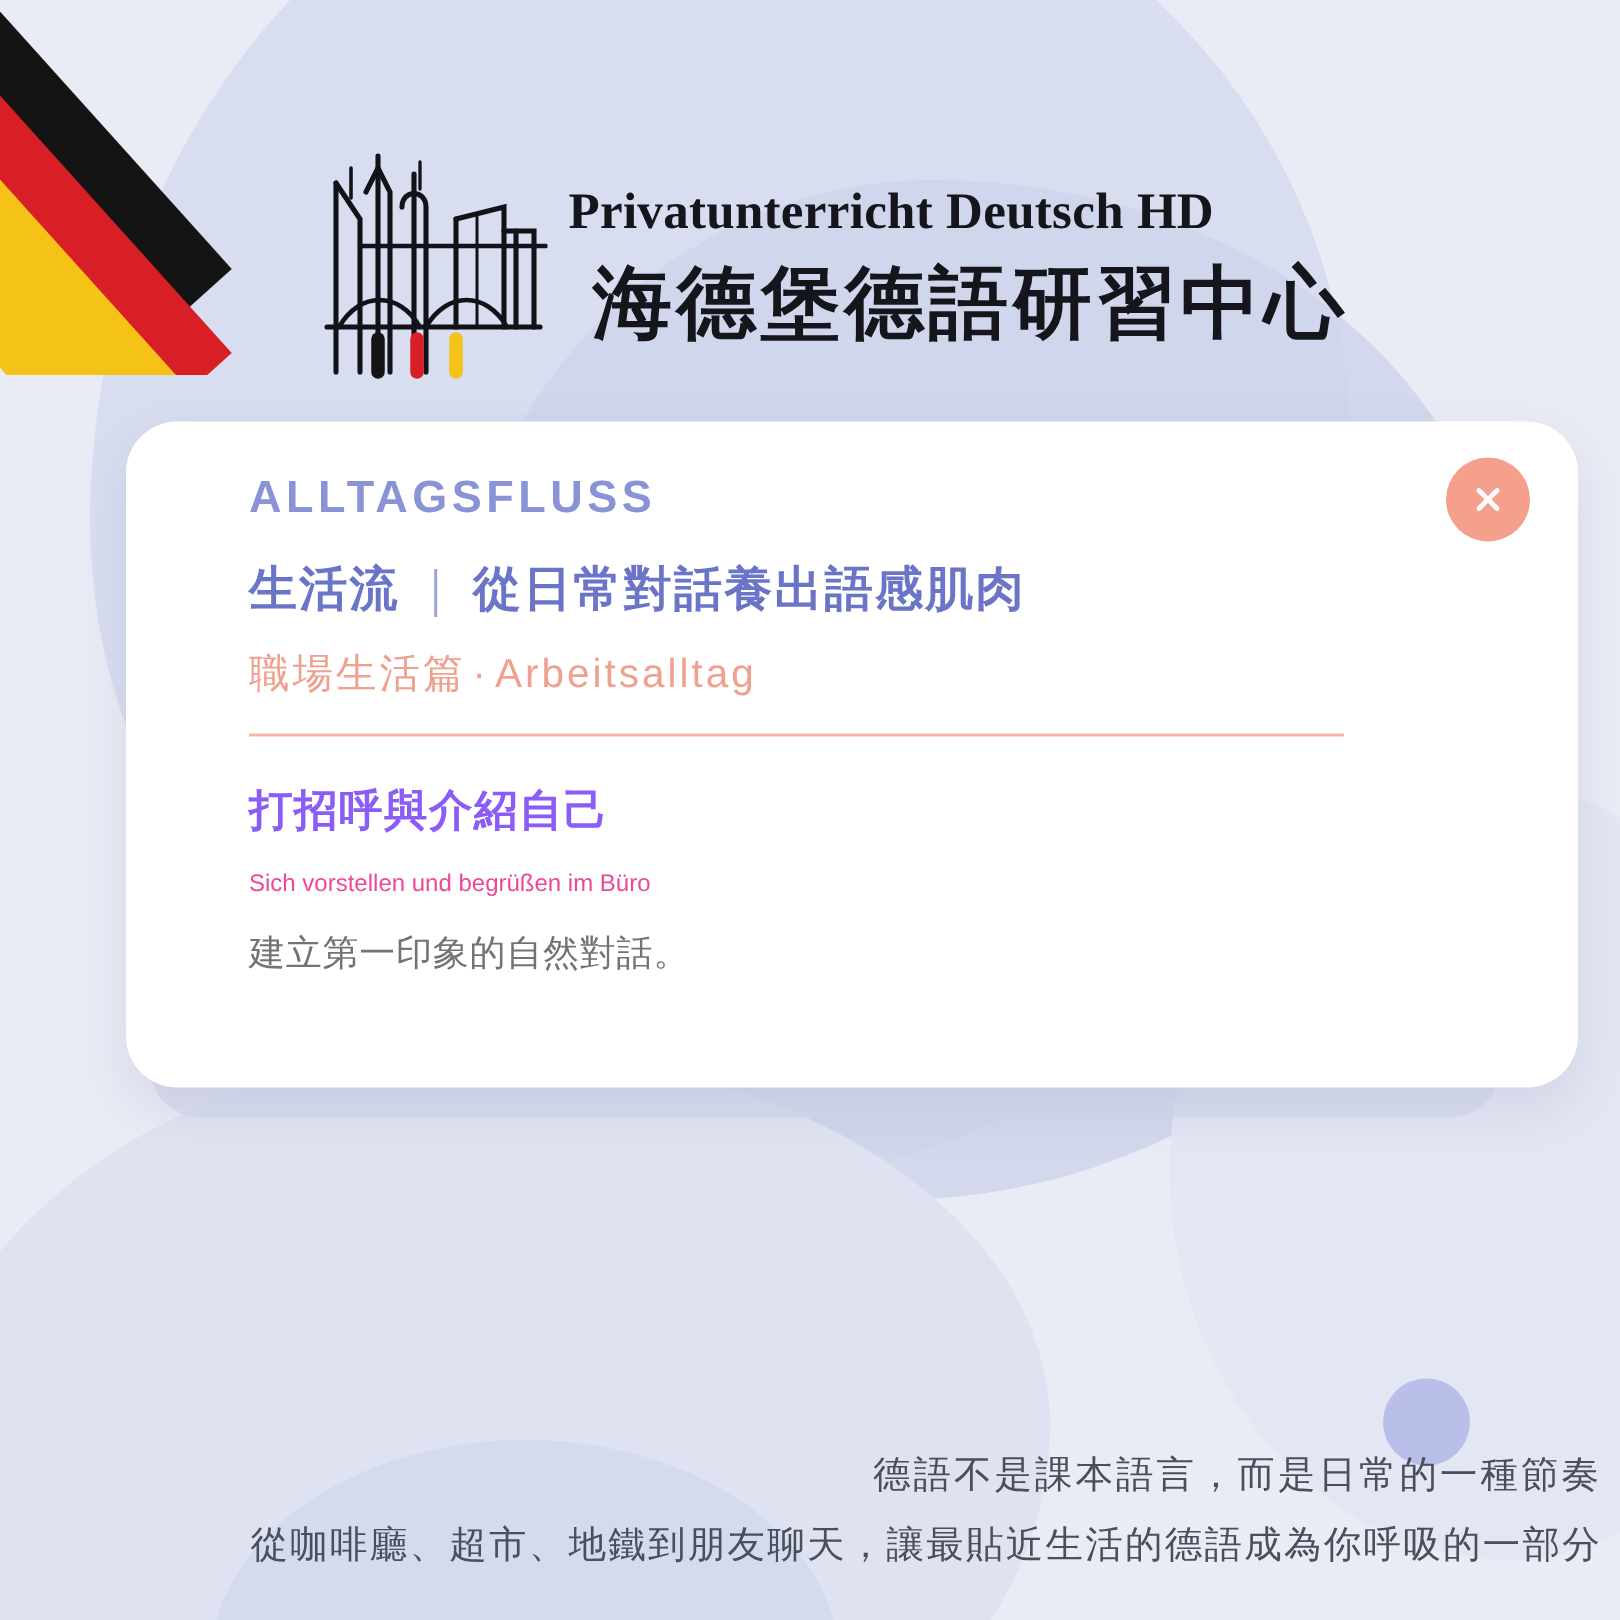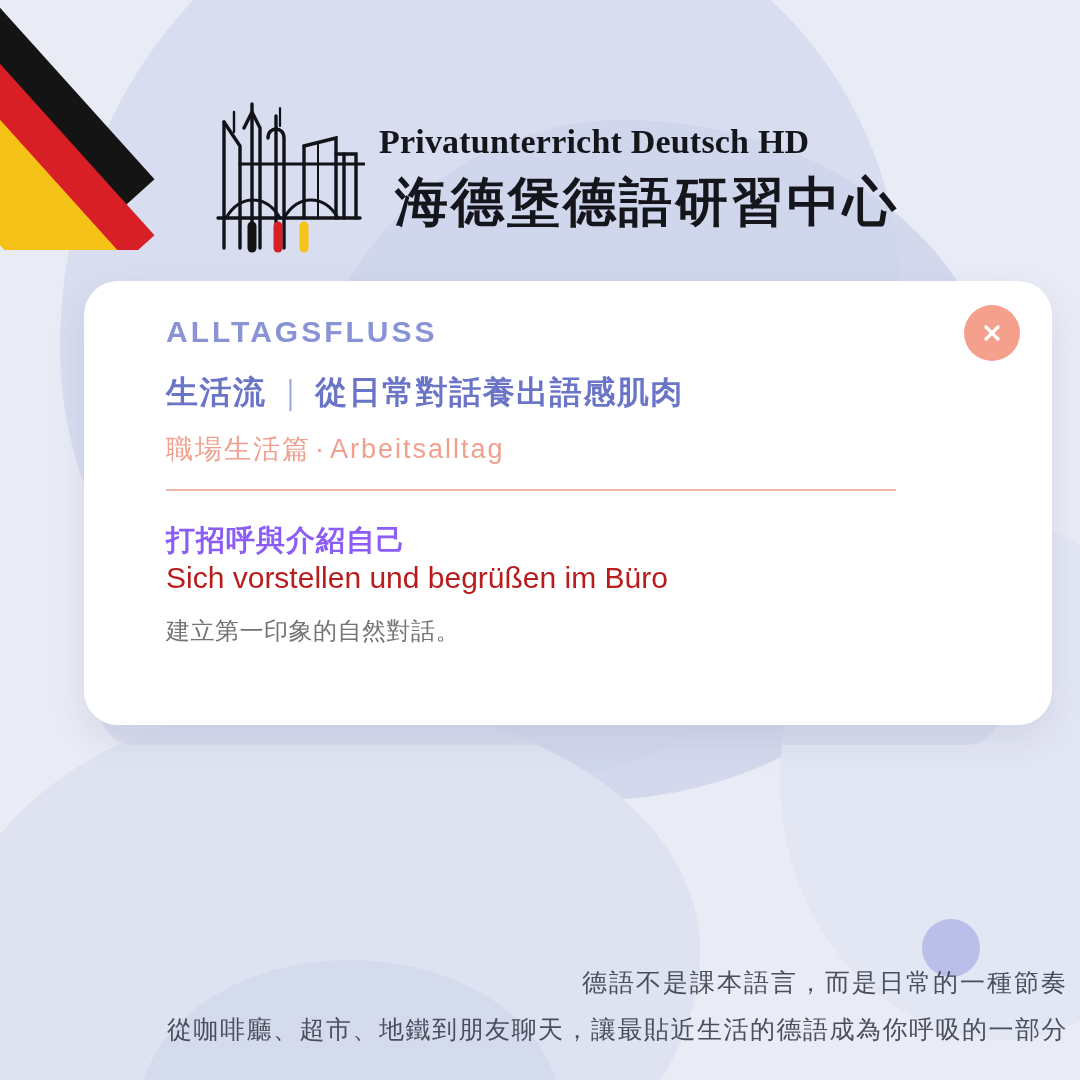--- a/index.html
+++ b/index.html
@@ -203,22 +203,23 @@
     background: #f3b7a6;
   }
   .topic-zh {
     margin-top: 30px;
     font-size: 29px;
     font-weight: bold;
     color: #8b5cf6;
     letter-spacing: 1px;
   }
   .topic-de {
-    font-size: 30px;
-    color: #b91c1c;
+    margin-top: 20px;
+    font-size: 16px;
+    color: #ec4899;
   }
   .topic-note {
     margin-top: 20px;
     font-size: 24px;
     color: #737373;
     letter-spacing: 0.5px;
   }
 
   .close-btn {
     position: absolute;

